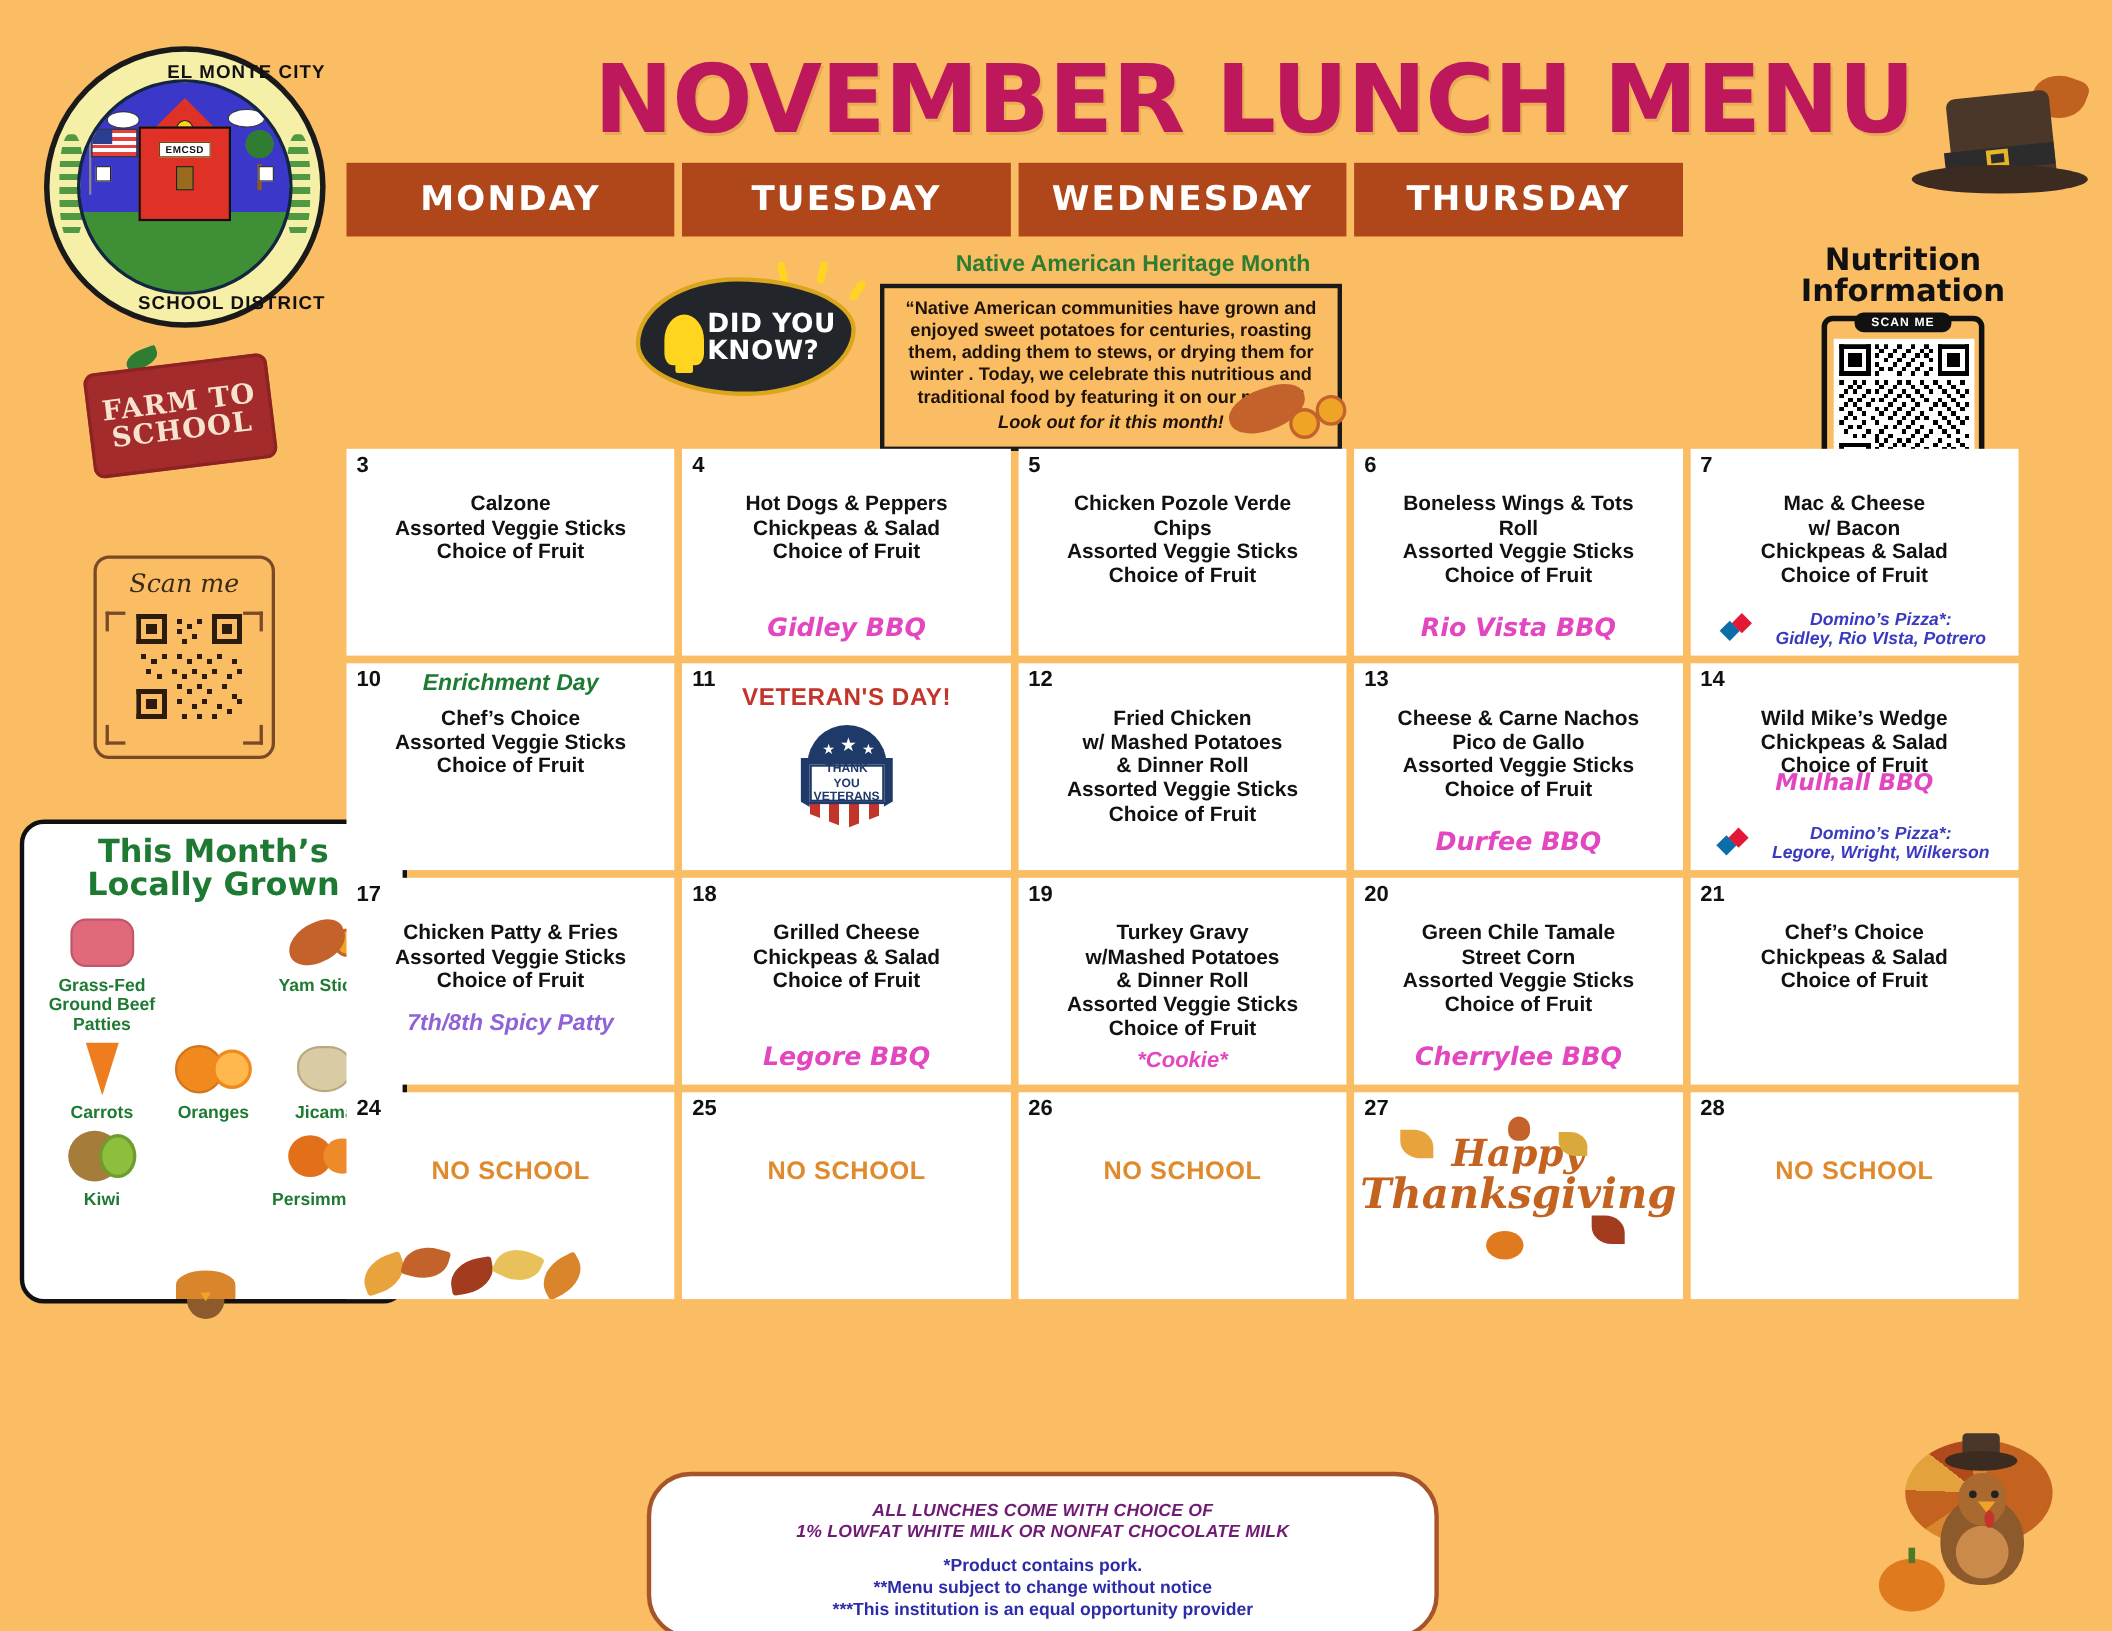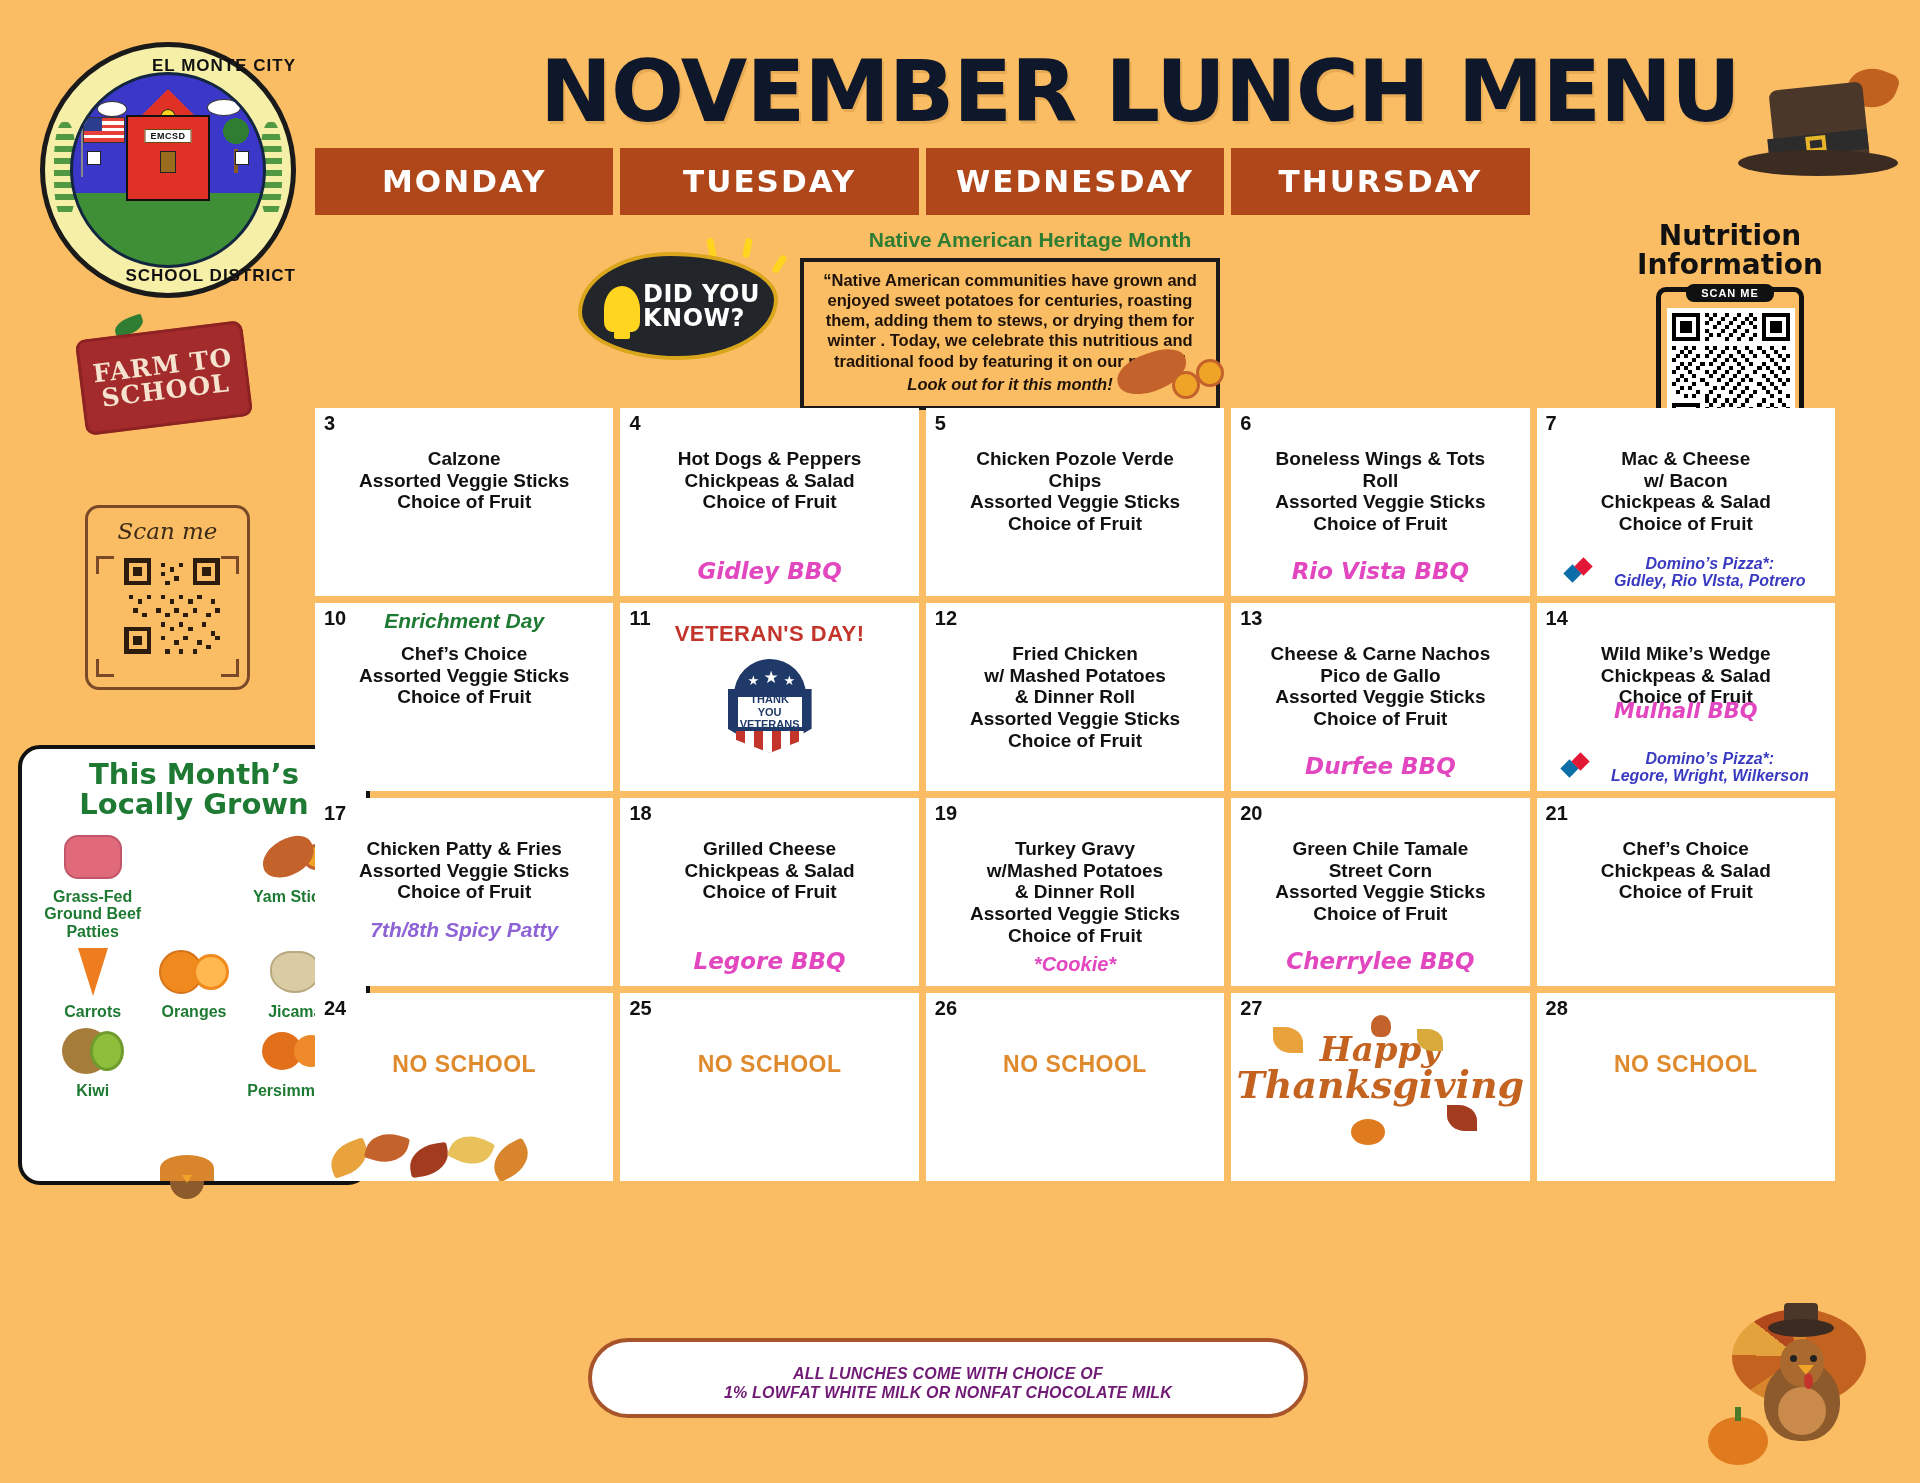--- a/index.html
+++ b/index.html
@@ -12,21 +12,21 @@
   }
 
   
   .title {
     position:absolute; left:450px; top:48px; width:1380px;
     text-align:center;
     font-family:"DejaVu Sans", sans-serif;
     font-weight:bold;
     font-size:86px;
     letter-spacing:-1px;
-    color:#0f172a;
+    color:#be185d;
     text-shadow:2px 3px 0 rgba(150,90,20,.18);
     line-height:1;
   }
 
   
   .seal { position:absolute; left:40px; top:42px; width:256px; height:256px; }
   .seal .ring {
     position:absolute; inset:0; border-radius:50%;
     background:#F5EFA8; border:5px solid #1a1a1a;
   }
@@ -913,20 +913,25 @@
     <div class="daynum">28</div>
     <div class="noschool">NO SCHOOL</div>
   </div>
 </div>
 
 <div class="footer">
   <div class="l1">
     <span>ALL LUNCHES COME WITH CHOICE OF</span><br>
     <span>1% LOWFAT WHITE MILK OR NONFAT CHOCOLATE MILK</span>
   </div>
+  <div class="l2">
+    <span>*Product contains pork.</span><br>
+    <span>**Menu subject to change without notice</span><br>
+    <span>***This institution is an equal opportunity provider</span>
+  </div>
 </div>
 
 <div class="turkey">
   <div class="fan"></div>
   <div class="body"></div>
   <div class="belly"></div>
   <div class="head"></div>
   <div class="phat2"></div>
   <div class="phat"></div>
   <div class="eye" style="left:84px;"></div>

